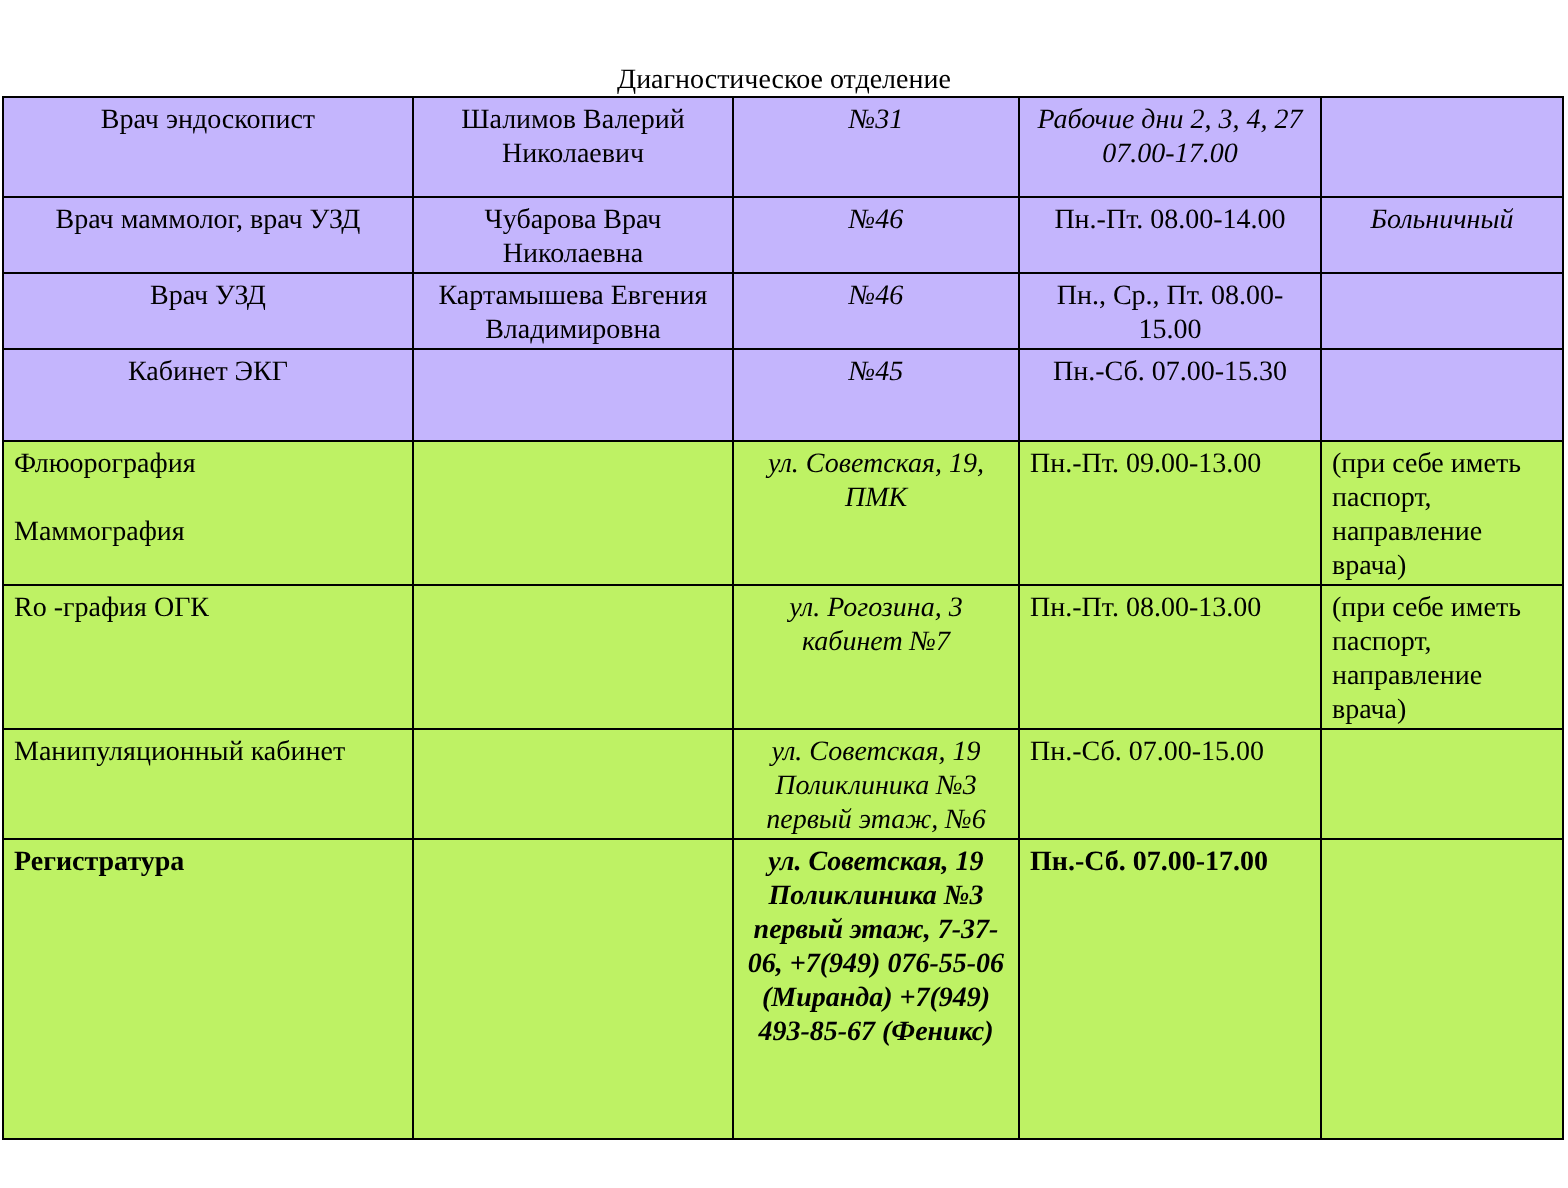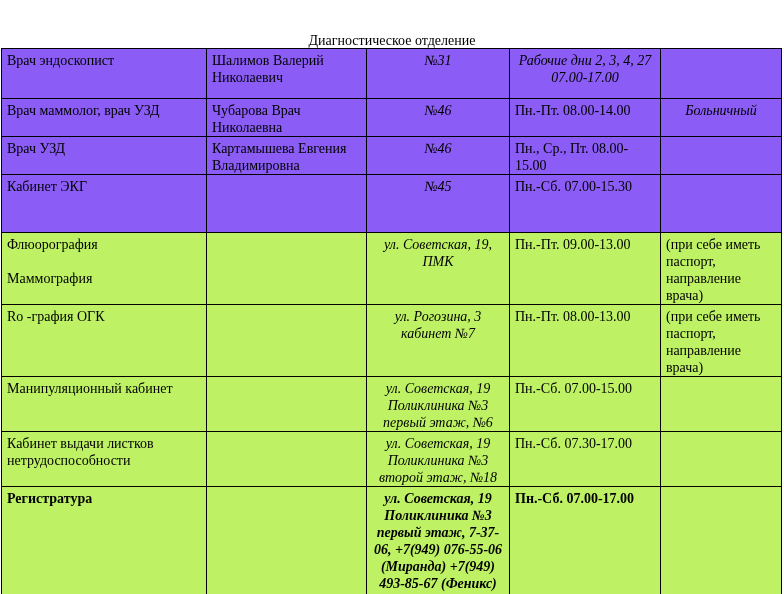--- a/index.html
+++ b/index.html
@@ -3,21 +3,21 @@
 <meta charset="utf-8">
 <style>
   html, body { margin: 0; padding: 0; background: #ffffff; }
   body { width: 784px; height: 594px; overflow: hidden; position: relative;
          font-family: "Liberation Serif", serif; font-size: 14px; color: #000; }
   .title { position: absolute; left: 0; top: 33px; width: 784px; text-align: center;
            font-weight: normal; font-size: 14px; line-height: 16px; }
   table { position: absolute; left: 1px; top: 48px; border-collapse: collapse; table-layout: fixed; }
   td { border: 1px solid #000; vertical-align: top; padding: 3px 5px 0 5px;
        font-size: 14px; line-height: 17px; overflow: hidden; }
-  tr.pink td { background: #8b5cf6; }
+  tr.pink td { background: #c4b5fd; text-align: center; }
   tr.gray td { background: #bef264; }
   td.c { text-align: center; font-style: italic; }
   .bold { font-weight: bold; }
   .gap { display: block; height: 17px; }
 </style>
 </head>
 <body>
 
 <div class="title">Диагностическое отделение</div>
 
@@ -44,21 +44,21 @@
     <td>Пн.-Пт.  08.00-14.00</td>
     <td class="c">Больничный</td>
   </tr>
   <tr class="pink" style="height:34px">
     <td>Врач УЗД</td>
     <td>Картамышева Евгения Владимировна</td>
     <td class="c">№46</td>
     <td>Пн., Ср., Пт.  08.00-15.00</td>
     <td></td>
   </tr>
-  <tr class="pink" style="height:58px">
+  <tr class="pink" style="height:46px">
     <td>Кабинет ЭКГ</td>
     <td></td>
     <td class="c">№45</td>
     <td>Пн.-Сб.  07.00-15.30</td>
     <td></td>
   </tr>
   <tr class="gray" style="height:68px">
     <td><span>Флюорография</span><span class="gap"></span><span>Маммография</span></td>
     <td></td>
     <td class="c">ул. Советская, 19, ПМК</td>
@@ -72,27 +72,20 @@
     <td>Пн.-Пт.  08.00-13.00</td>
     <td>(при себе иметь паспорт, направление врача)</td>
   </tr>
   <tr class="gray" style="height:51px">
     <td>Манипуляционный кабинет</td>
     <td></td>
     <td class="c">ул. Советская, 19 Поликлиника №3 первый этаж, №6</td>
     <td>Пн.-Сб.  07.00-15.00</td>
     <td></td>
   </tr>
-  <tr class="gray" style="height:53px">
-    <td>Кабинет выдачи листков нетрудоспособности</td>
-    <td></td>
-    <td class="c">ул. Советская, 19 Поликлиника №3 второй этаж, №18</td>
-    <td>Пн.-Сб.  07.30-17.00</td>
-    <td></td>
-  </tr>
   <tr class="gray" style="height:150px">
     <td class="bold">Регистратура</td>
     <td></td>
     <td class="c bold">ул. Советская, 19 Поликлиника №3 первый этаж, 7-37-06, +7(949) 076-55-06 (Миранда) +7(949) 493-85-67 (Феникс)</td>
     <td class="bold">Пн.-Сб.  07.00-17.00</td>
     <td></td>
   </tr>
 </tbody>
   </table>
 

